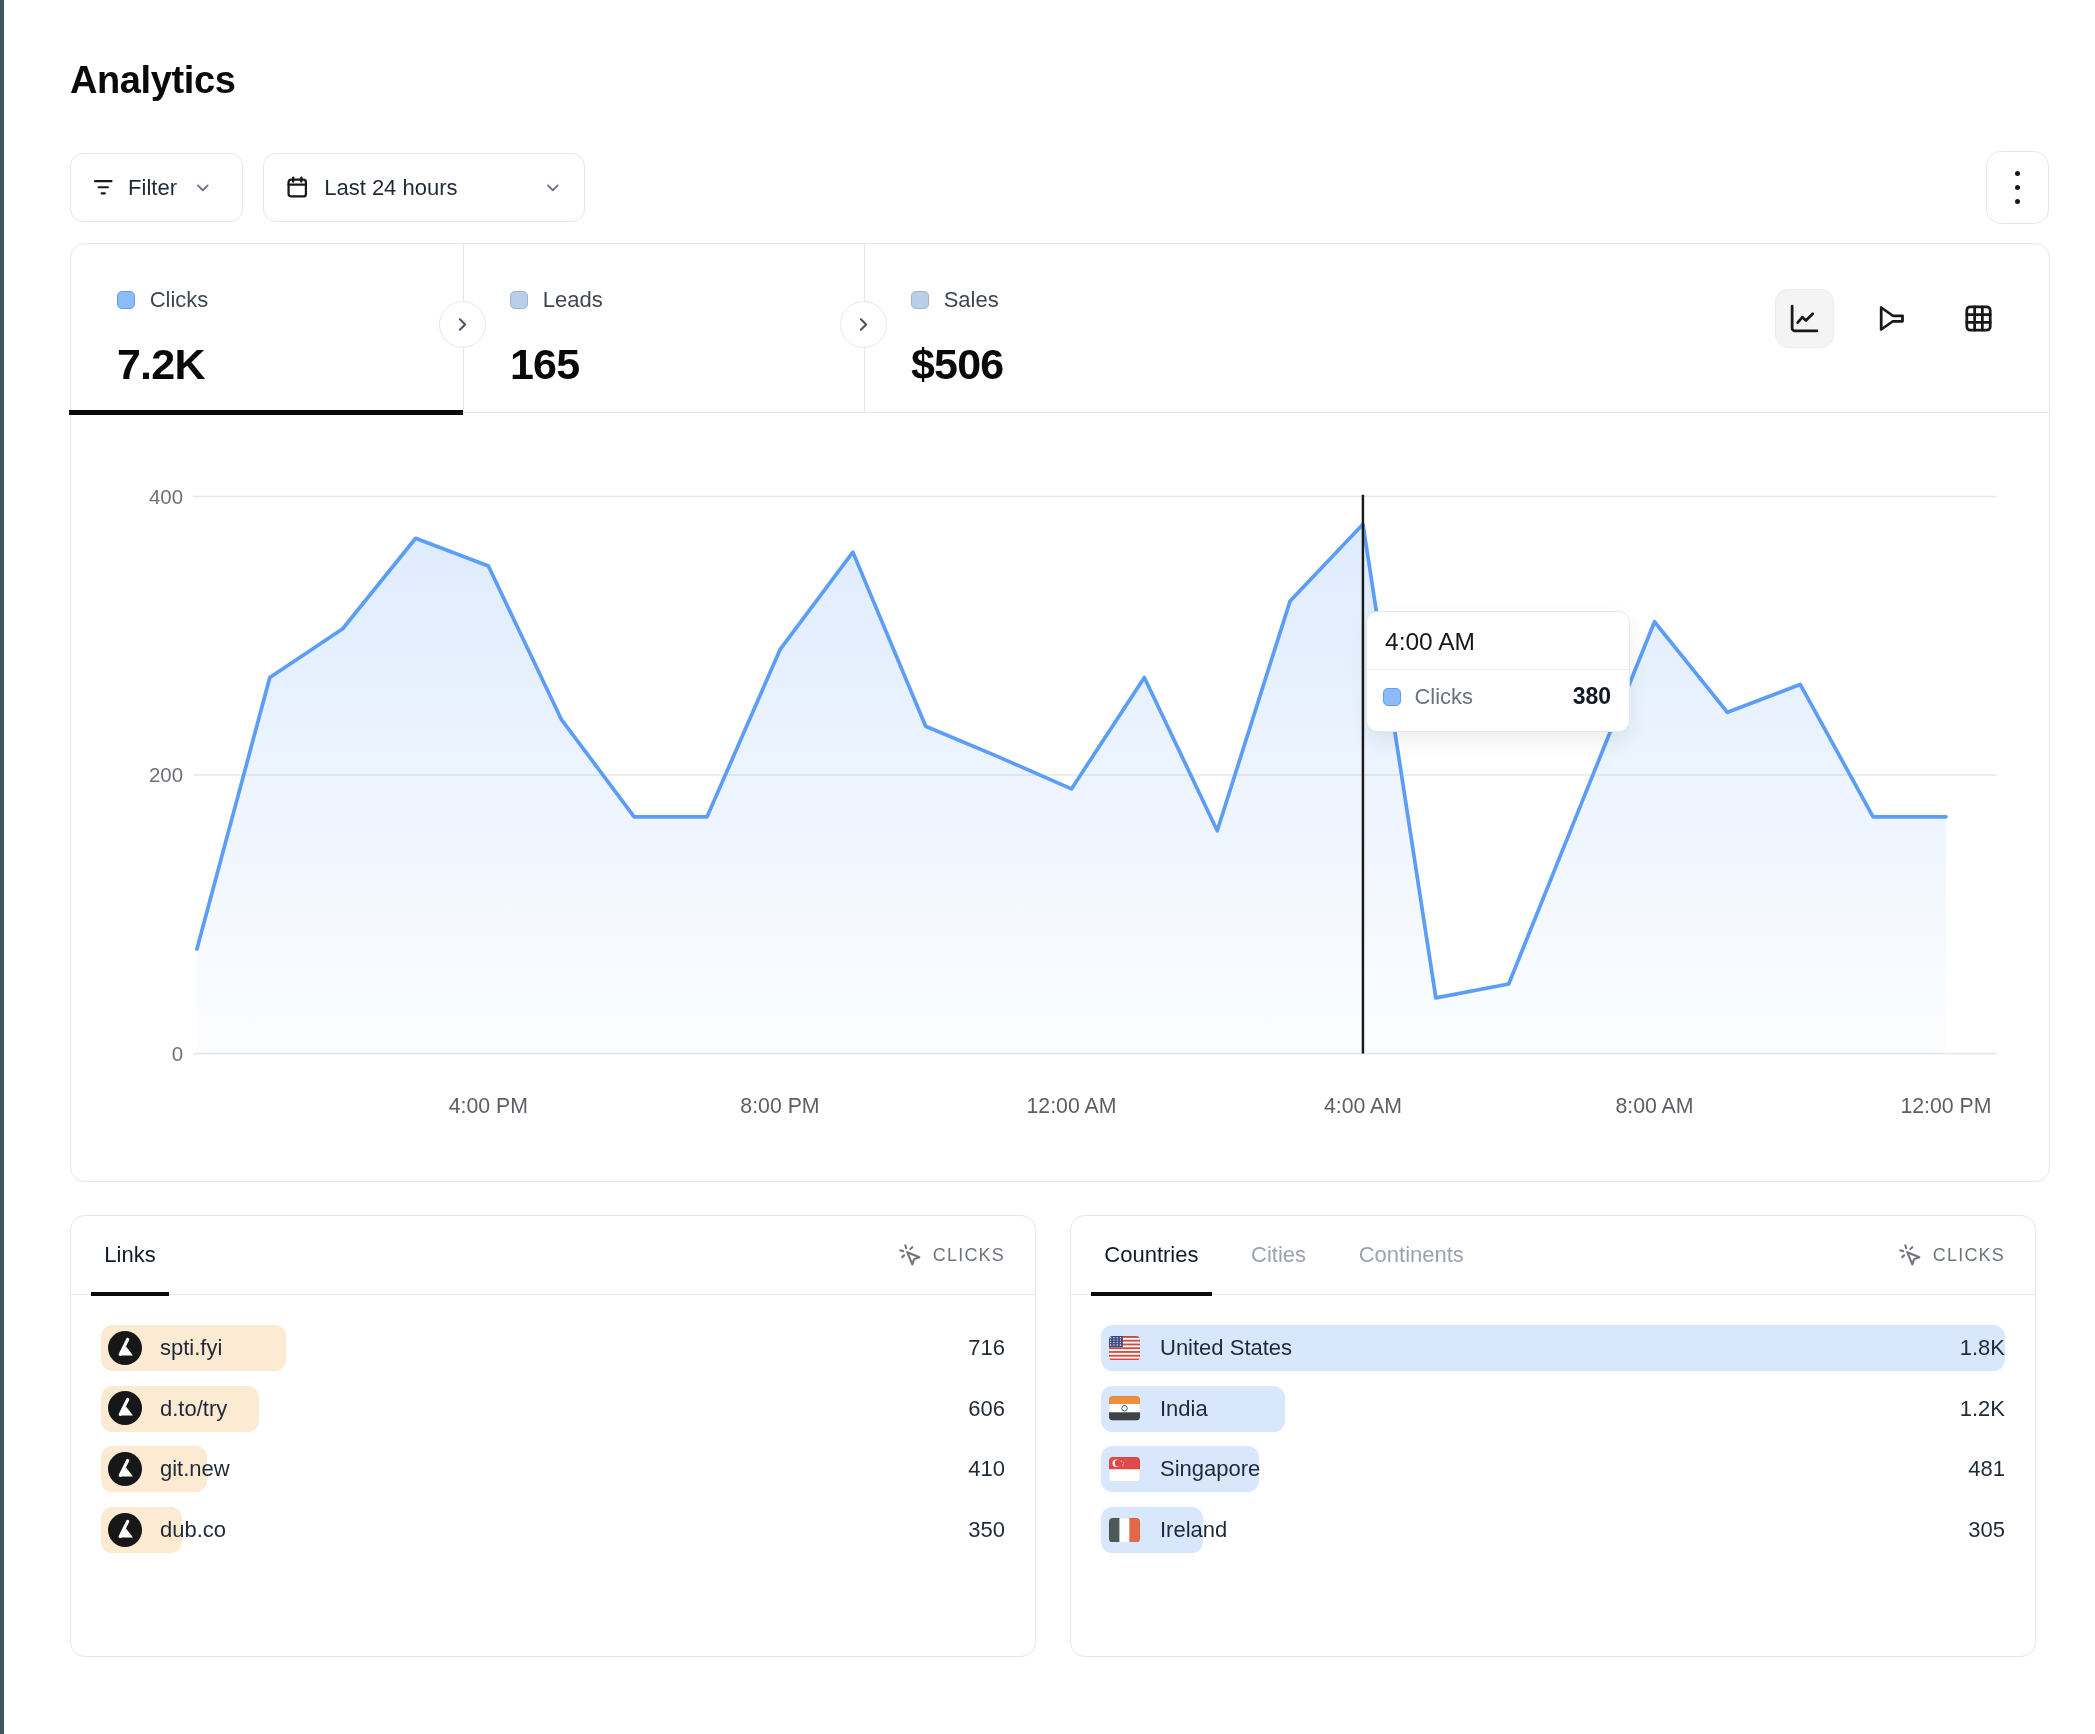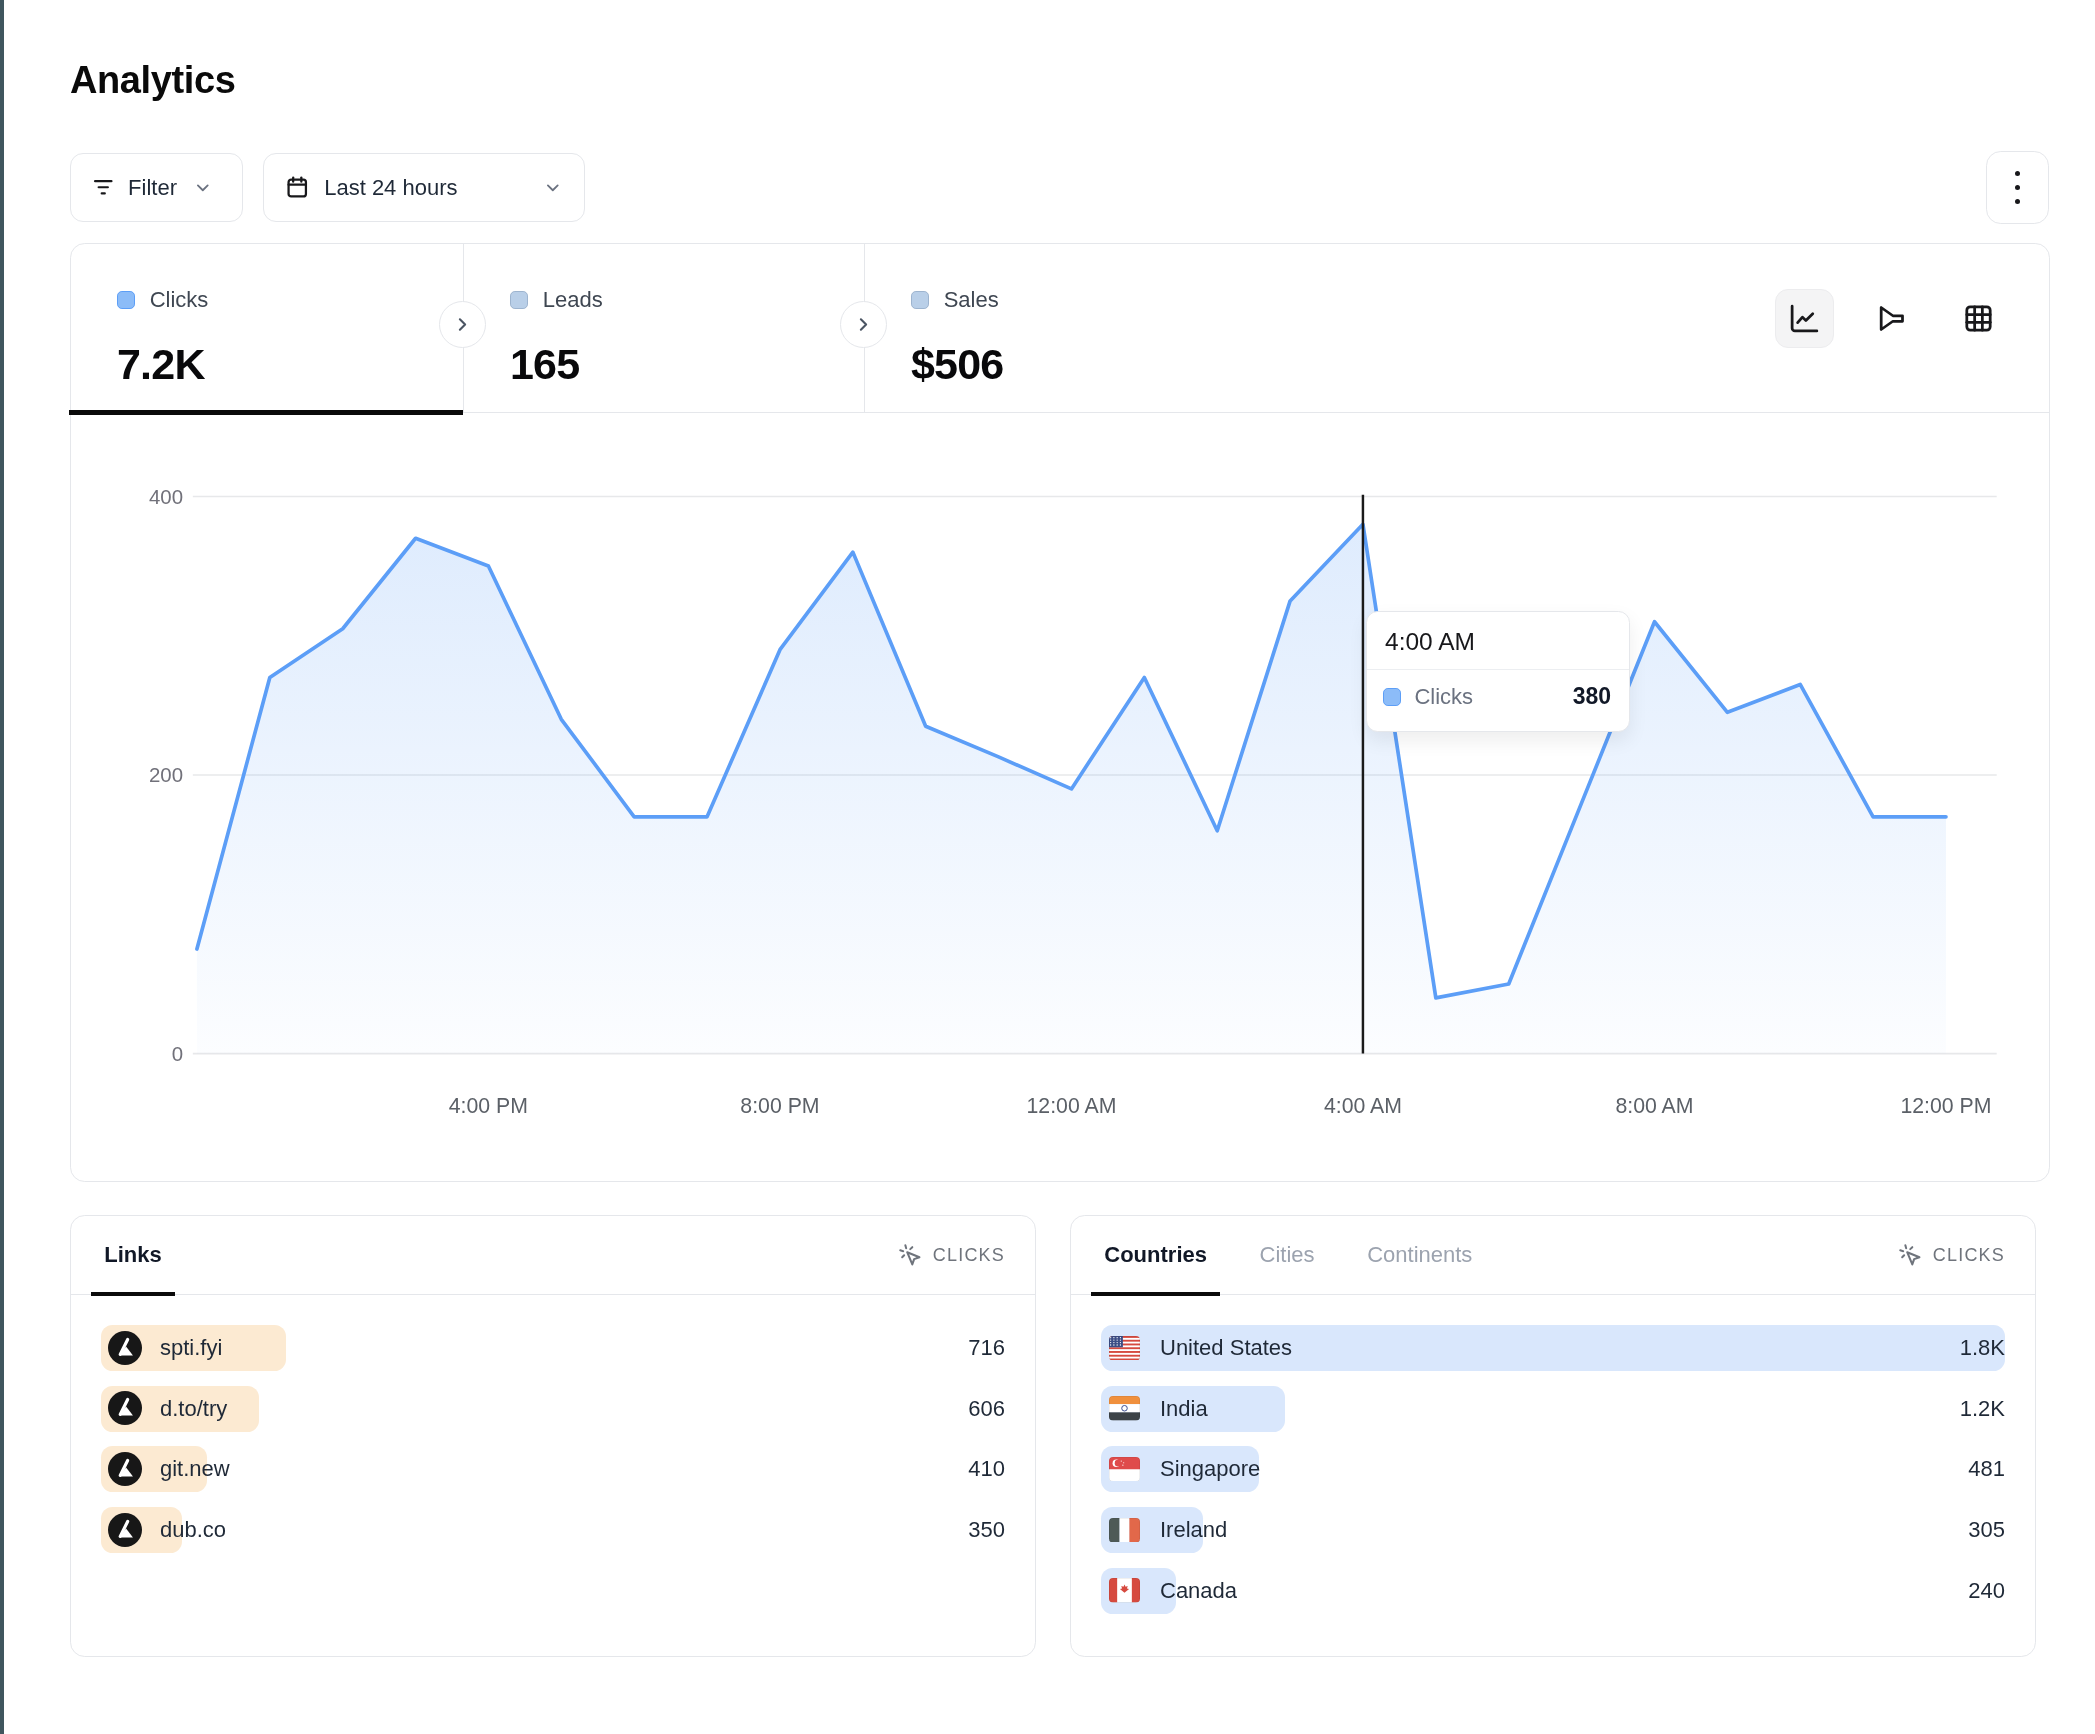--- a/index.html
+++ b/index.html
@@ -46,21 +46,21 @@
   #tooltip .tt-row { display:flex; align-items:center; padding:13px 18px 0 16.4px; gap:13px; }
   #tooltip .tt-series { font-size:22px; color:#6b7280; flex:1; }
   #tooltip .tt-value { font-size:23px; font-weight:700; color:#111827; }
 
   .panel { position:absolute; top:1215px; width:966px; height:442px; background:#fff; border:1.6px solid #e5e7eb; border-radius:14.7px; }
   #links-panel { left:70px; }
   #geo-panel { left:1070px; }
   .panel-header { position:relative; height:79px; border-bottom:1.6px solid #e5e7eb; display:flex; align-items:center; padding:0 30px; }
   .panel-tabs { display:flex; gap:46px; height:100%; align-items:center; }
   .panel-tab { position:relative; height:100%; display:flex; align-items:center; font-size:22px; color:#9ca3af; cursor:pointer; padding:0 3.3px; }
-  .panel-tab.active { color:#111827; font-weight:700; }
+  .panel-tab.active { color:#111827; font-weight:400; }
   .panel-tab.active .p-underline { position:absolute; left:-9.8px; right:-9.8px; bottom:-1.6px; height:4.1px; background:#0a0a0a; }
   .panel-metric { margin-left:auto; display:flex; align-items:center; gap:9.8px; color:#6f747c; font-size:18px; letter-spacing:1.2px; }
 
   .rows { padding:30px 30px 0 30px; }
   .row { position:relative; height:46px; margin-bottom:14.7px; cursor:pointer; }
   .bar { position:absolute; left:0; top:0; height:46px; border-radius:11.5px; }
   .bar.links { background:#fcead2; }
   .bar.geo { background:#d9e7fc; }
   .row-icon { position:absolute; left:6.5px; top:5.7px; width:34px; height:34px; }
   .flag { position:absolute; left:8.2px; top:10.6px; width:31px; height:24.5px; }
@@ -412,34 +412,15 @@
             <g clip-path="url(#fc4)">
               <rect width="13" height="30" fill="#4e5a57"></rect>
               <rect x="13" width="12" height="30" fill="#fff"></rect>
               <rect x="25" width="13" height="30" fill="#e2684a"></rect>
               <rect width="38" height="30" rx="5" fill="none" stroke="rgba(0,0,0,0.15)"></rect>
             </g>
           </svg></span>
       <span class="row-label">Ireland</span>
       <span class="row-value">305</span>
     </div>
-    <div class="row">
-      <div class="bar geo" style="width: 8.3%;"></div>
-      <span class="flag"><svg viewBox="0 0 38 30" width="31" height="24.5">
-            <defs>
-              <clipPath id="fc5">
-                <rect width="38" height="30" rx="5"></rect>
-              </clipPath>
-            </defs>
-            <g clip-path="url(#fc5)">
-              <rect width="38" height="30" fill="#fff"></rect>
-              <rect width="10" height="30" fill="#d64a3f"></rect>
-              <rect x="28" width="10" height="30" fill="#d64a3f"></rect>
-              <path d="M19 8 l1.3 2.8 2.6-1 -0.9 3 2.6 0.6 -5.6 4.6 -5.6-4.6 2.6-0.6 -0.9-3 2.6 1 Z" fill="#d64a3f"></path>
-              <rect width="38" height="30" rx="5" fill="none" stroke="rgba(0,0,0,0.15)"></rect>
-            </g>
-          </svg></span>
-      <span class="row-label">Canada</span>
-      <span class="row-value">240</span>
-    </div>
   </div>
 </div>
 
 
 </body></html>

